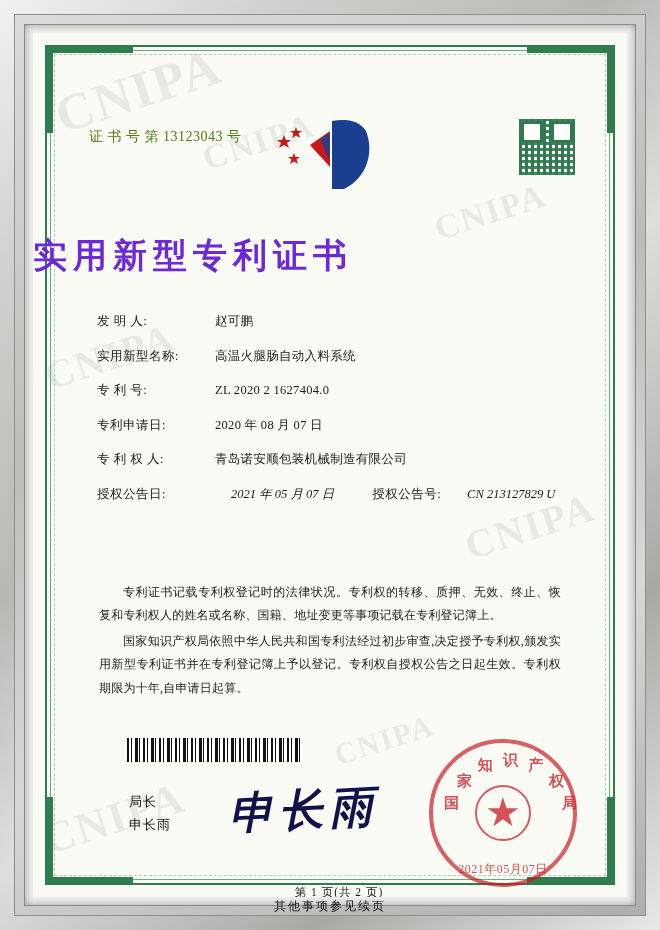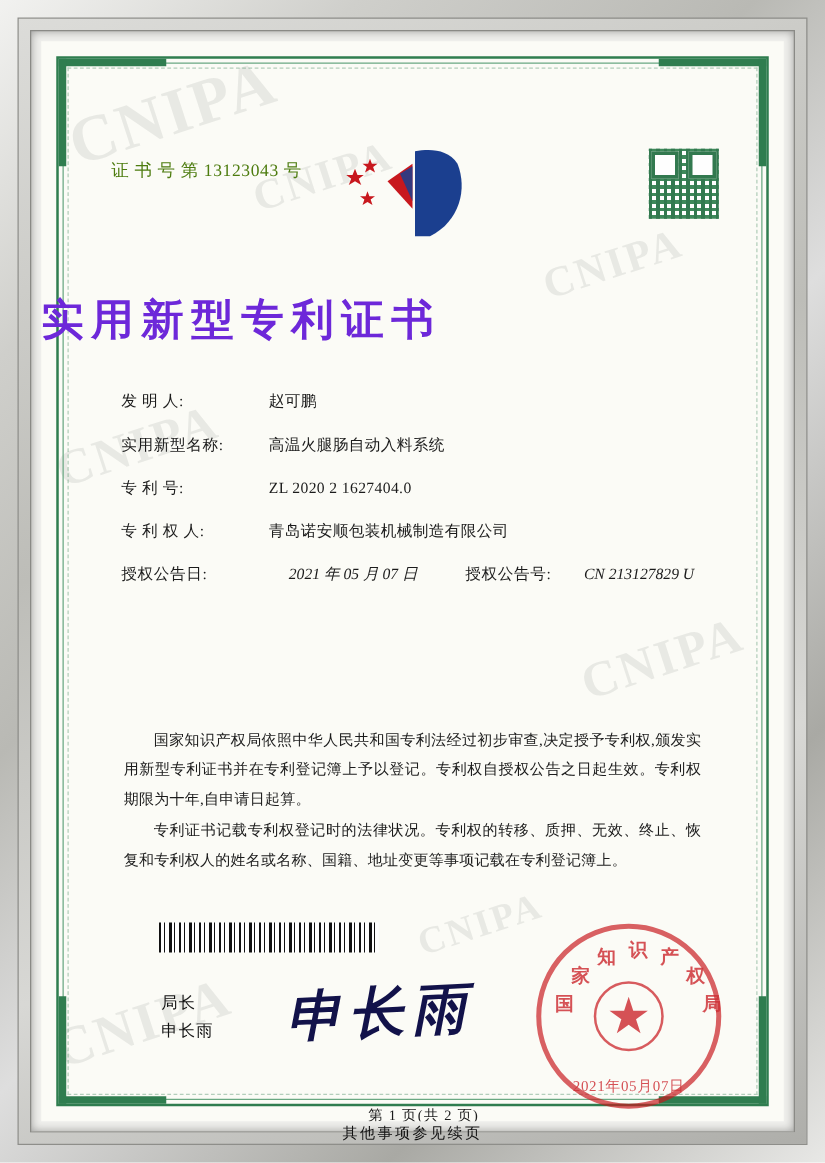--- a/index.html
+++ b/index.html
@@ -351,34 +351,38 @@
       </div>
       <div class="row">
         <div class="lbl">实用新型名称:</div>
         <div class="val">高温火腿肠自动入料系统</div>
       </div>
       <div class="row">
         <div class="lbl">专 利 号:</div>
         <div class="val">ZL 2020 2 1627404.0</div>
       </div>
       <div class="row">
+        <div class="lbl">专利申请日:</div>
+        <div class="val">2020 年 08 月 07 日</div>
+      </div>
+      <div class="row">
         <div class="lbl">专 利 权 人:</div>
         <div class="val">青岛诺安顺包装机械制造有限公司</div>
       </div>
       <div class="row inline2">
         <div class="lbl">授权公告日:</div>
         <div class="val2" style="padding-left:0">2021 年 05 月 07 日</div>
         <div class="lbl2">授权公告号:</div>
         <div class="val2">CN 213127829 U</div>
       </div>
     </div>
 
     <div class="body-text">
+      <p>专利证书记载专利权登记时的法律状况。专利权的转移、质押、无效、终止、恢复和专利权人的姓名或名称、国籍、地址变更等事项记载在专利登记簿上。</p>
       <p>国家知识产权局依照中华人民共和国专利法经过初步审查,决定授予专利权,颁发实用新型专利证书并在专利登记簿上予以登记。专利权自授权公告之日起生效。专利权期限为十年,自申请日起算。</p>
-      <p>专利证书记载专利权登记时的法律状况。专利权的转移、质押、无效、终止、恢复和专利权人的姓名或名称、国籍、地址变更等事项记载在专利登记簿上。</p>
     </div>
 
     <div class="barcode"></div>
 
     <div class="sig-label">局长</div>
     <div class="sig-name">申长雨</div>
     <div class="sig-hand">申长雨</div>
 
     <div class="seal">
       <div class="seal-text">

